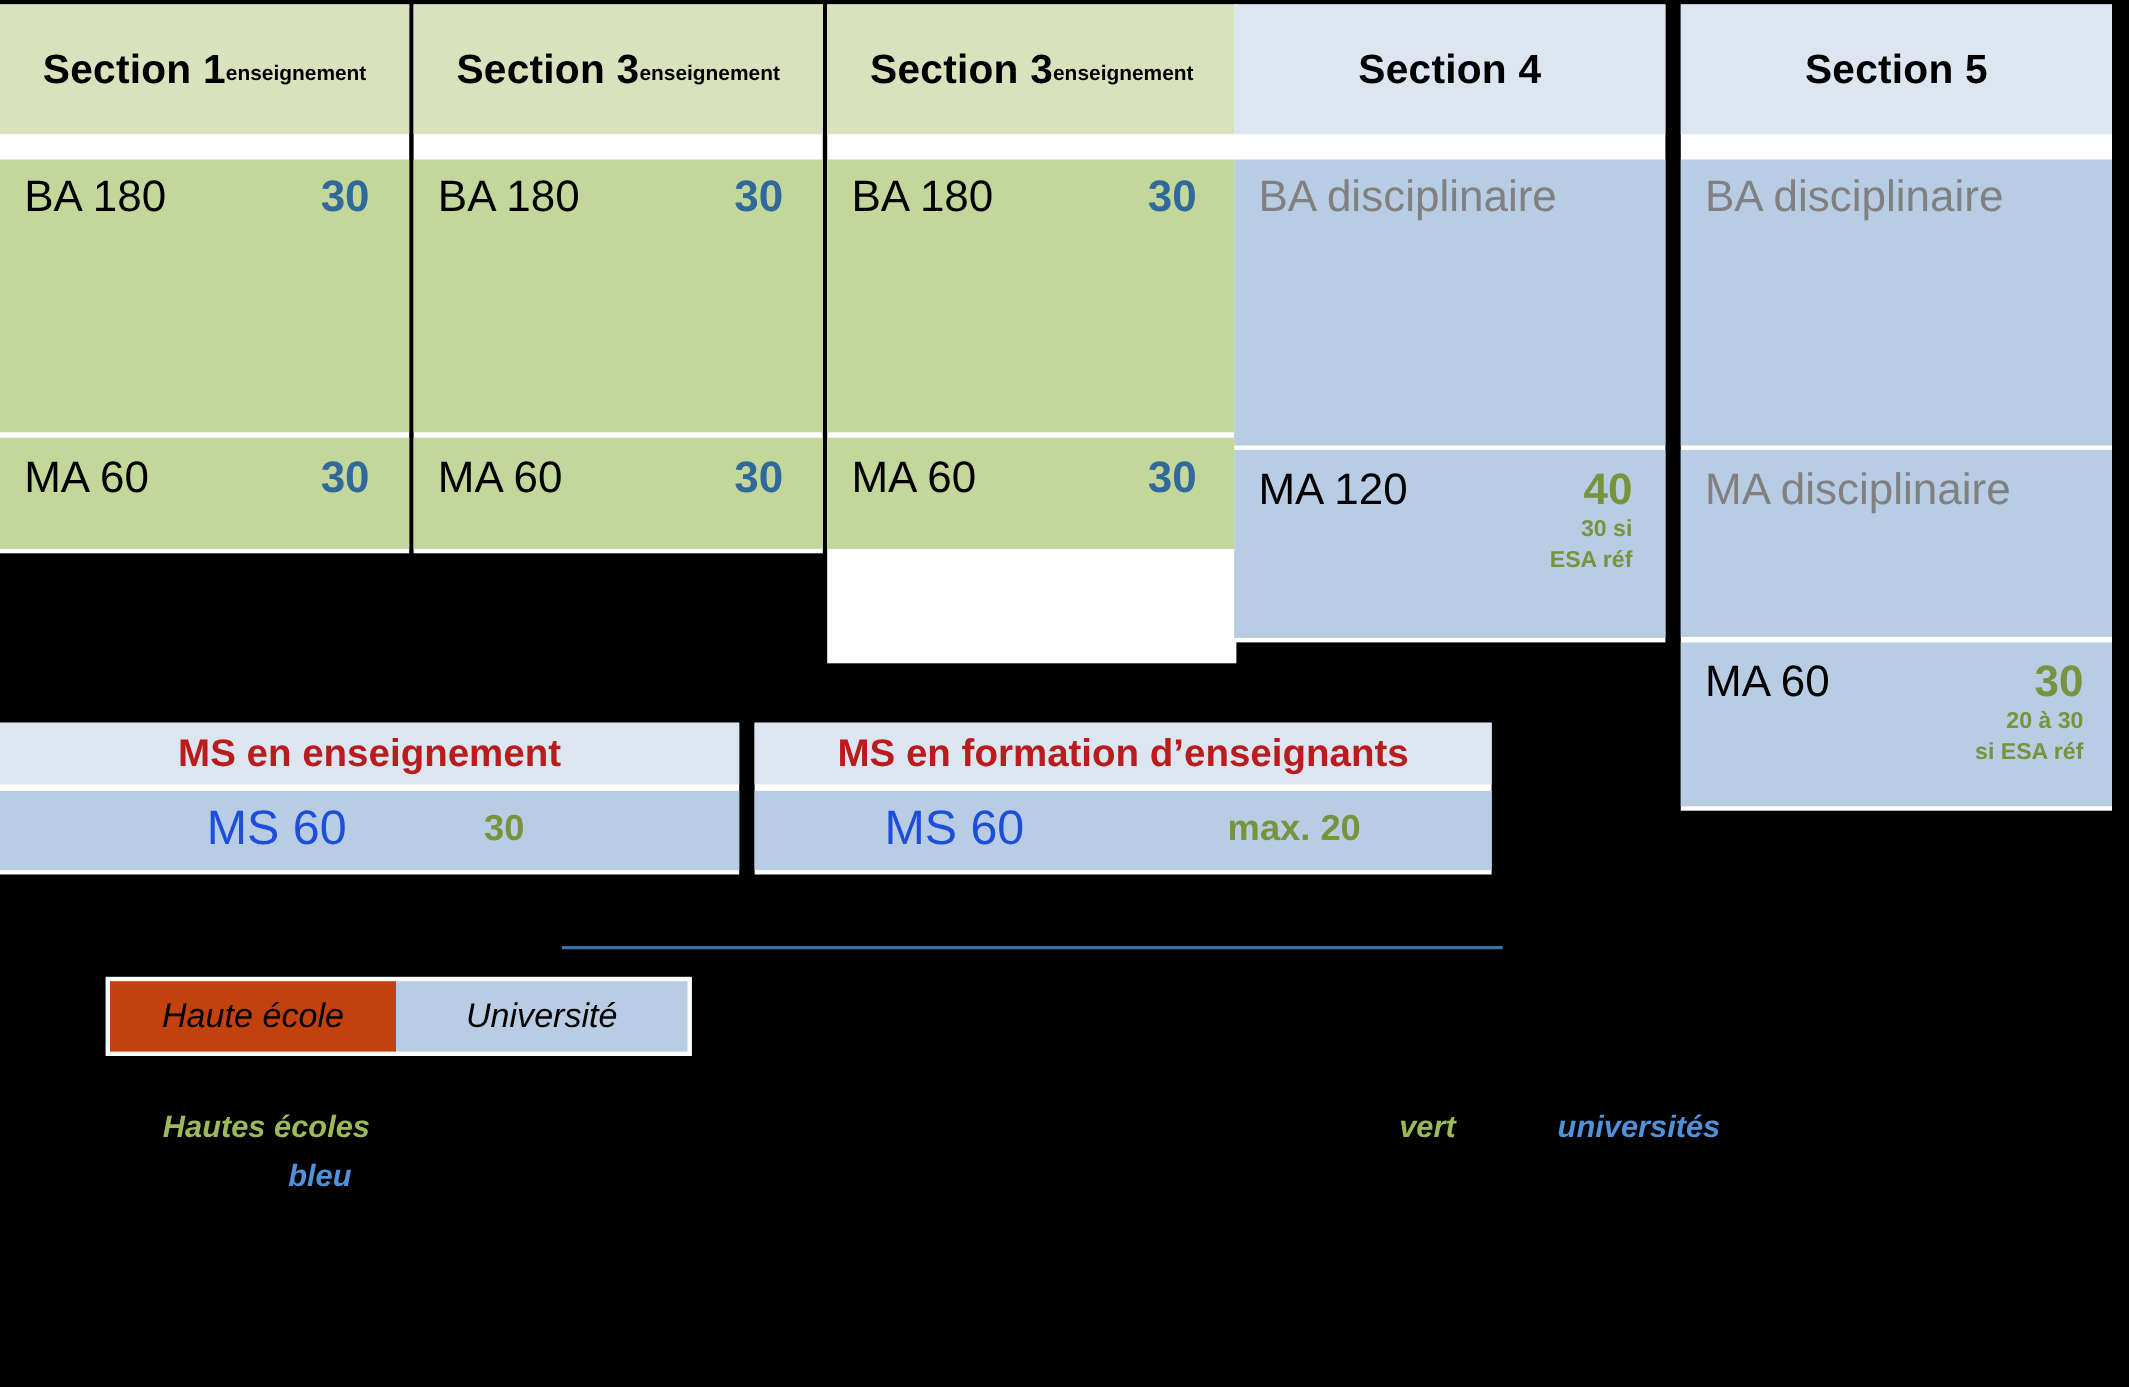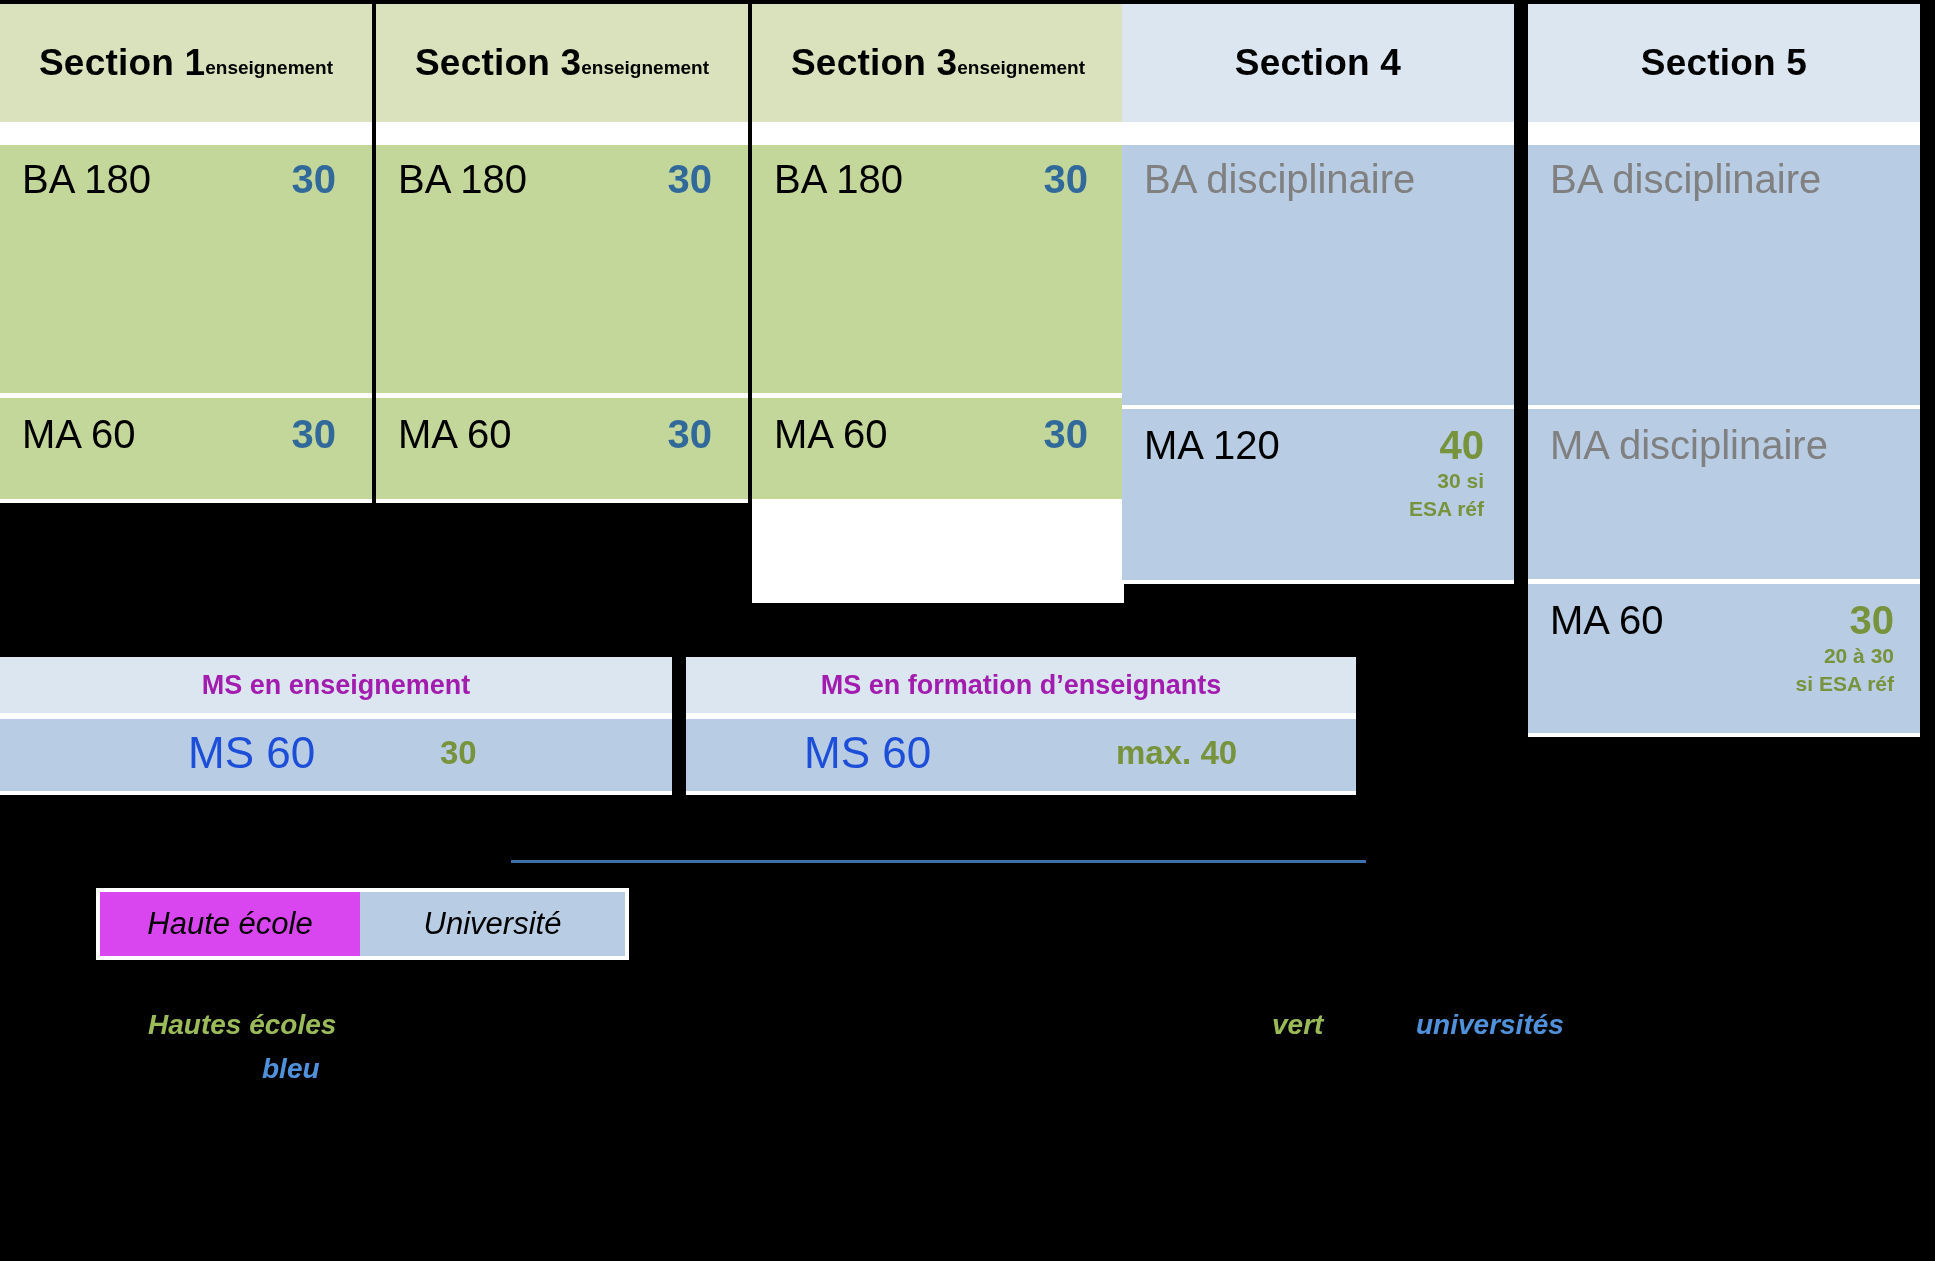--- a/index.html
+++ b/index.html
@@ -44,38 +44,38 @@
   .cell .val .big{font-size:40px;line-height:44px;font-weight:bold;display:block;}
   .cell .val .sub{font-size:21px;line-height:28px;font-weight:bold;display:block;}
   .blueval{color:#31699B;}
   .greenval{color:#77933C;}
 
   
   .ms-wrap{position:absolute;box-sizing:border-box;background:#ffffff;}
   .ms-hdr{
     position:absolute;left:0;right:0;top:0;background:#DCE6F1;
     display:flex;align-items:center;justify-content:center;
-    font-weight:bold;font-size:27px;color:#a21caf;box-sizing:border-box;
+    font-weight:bold;font-size:35px;color:#b91c1c;box-sizing:border-box;
   }
   .ms-row{
     position:absolute;left:0;right:0;background:#B8CCE4;box-sizing:border-box;
   }
   .ms-row .lbl{position:absolute;font-size:44px;line-height:36px;color:#1d4ed8;}
   .ms-row .val{position:absolute;font-size:33px;line-height:36px;font-weight:bold;color:#77933C;white-space:nowrap;}
 
   
   .legend{
     position:absolute;box-sizing:border-box;background:#ffffff;
     display:flex;
   }
   .legend .sw{
     display:flex;align-items:center;justify-content:center;
     font-style:italic;font-size:31px;color:#000;box-sizing:border-box;
   }
-  .legend .sw.green{background:#d946ef;text-align:right;}
+  .legend .sw.green{background:#c2410c;text-align:right;}
   .legend .sw.blue{background:#B8CCE4;}
 
   .rule{position:absolute;background:#3F6FA8;height:3px;}
 
   .note{position:absolute;font-style:italic;font-weight:bold;font-size:28px;white-space:nowrap;margin-top:34px;}
   .note.green{color:#9BBB59;}
   .note.blue{color:#4F91DA;}
 </style>
 </head>
 <body>
@@ -181,21 +181,21 @@
     <div class="ms-row" style="top:62px;height:72px;">
       <span class="lbl" style="left:188px;top:16px;">MS 60</span>
       <span class="val" style="left:440px;top:16px;">30</span>
     </div>
   </div>
 
   <div class="ms-wrap" style="left:686px;top:657px;width:670px;height:138px;">
     <div class="ms-hdr" style="height:56px;">MS en formation d’enseignants</div>
     <div class="ms-row" style="top:62px;height:72px;">
       <span class="lbl" style="left:118px;top:16px;">MS 60</span>
-      <span class="val" style="left:430px;top:16px;">max. 40</span>
+      <span class="val" style="left:430px;top:16px;">max. 20</span>
     </div>
   </div>
 
   <div class="rule" style="left:511px;top:860px;width:855px;"></div>
 
   <div class="legend" style="left:96px;top:888px;width:533px;height:72px;padding:4px;">
     <div class="sw green" style="width:260px;">
       <span>Haute école</span>
     </div>
     <div class="sw blue" style="width:265px;">

